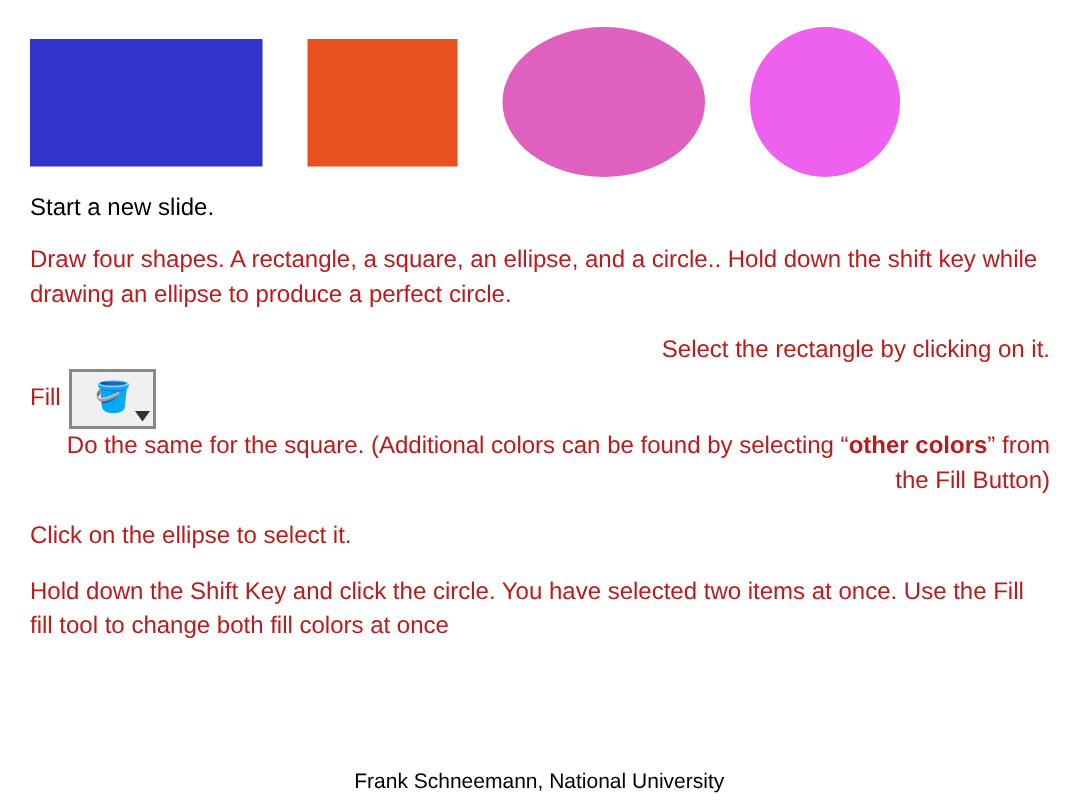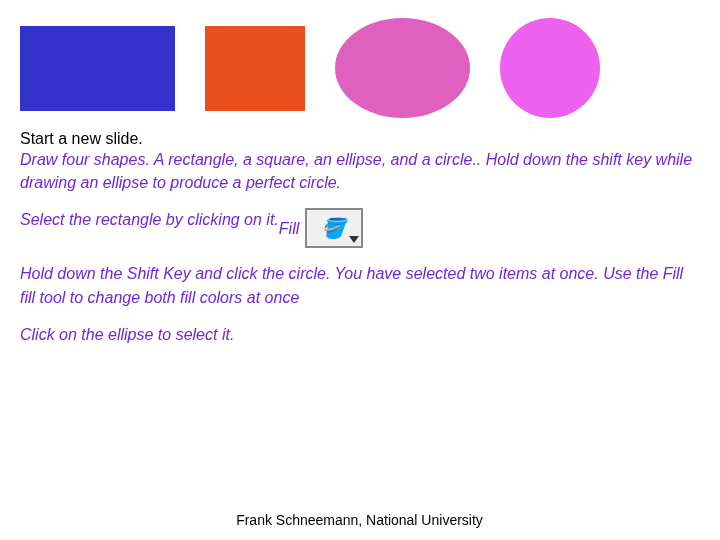--- a/index.html
+++ b/index.html
@@ -47,36 +47,36 @@
       background: #ee60ee;
       border-radius: 50%;
     }
 
     .content-area {
       padding: 4px 20px 0 20px;
     }
 
     .slide-label {
       font-size: 16px;
-      margin-bottom: 0;
+      margin-bottom: 14px;
       color: #000;
     }
 
     .instruction-block {
       font-size: 16px;
       line-height: 1.45;
       margin-bottom: 14px;
-      color: #6d28d9;
-      font-style: italic;
+      color: #b91c1c;
     }
 
     .text-with-icon-row {
       display: flex;
-      flex-direction: row;
+      flex-direction: column;
       width: 100%;
+      text-align: right;
     }
 
     .icon-row {
       display: flex;
       align-items: center;
       line-height: 1.45;
     }
 
     .fill-tool-icon {
       display: inline-flex;
@@ -140,24 +140,25 @@
   <div class="instruction-block">
     <div class="text-with-icon-row">
       <span>Select the rectangle by clicking on it.</span>
       <span class="icon-row">
         <span>Fill</span>
         <span class="fill-tool-icon">
           <span class="bucket-img">🪣</span>
           <span class="arrow-down"></span>
         </span>
       </span>
+      <span>Do the same for the square. (Additional colors can be found by selecting “<span class="bold-text">other colors</span>” from the Fill Button)</span>
     </div>
   </div>
 
+  <p class="instruction-block">Click on the ellipse to select it.</p>
+
   <p class="instruction-block">Hold down the Shift Key and click the circle. You have selected two items at once.  Use the Fill fill tool to change both fill colors at once</p>
-
-  <p class="instruction-block">Click on the ellipse to select it.</p>
 
 </div>
 
 <div class="footer">
   <span>Frank Schneemann, National University</span>
 </div>
 
 </body></html>

